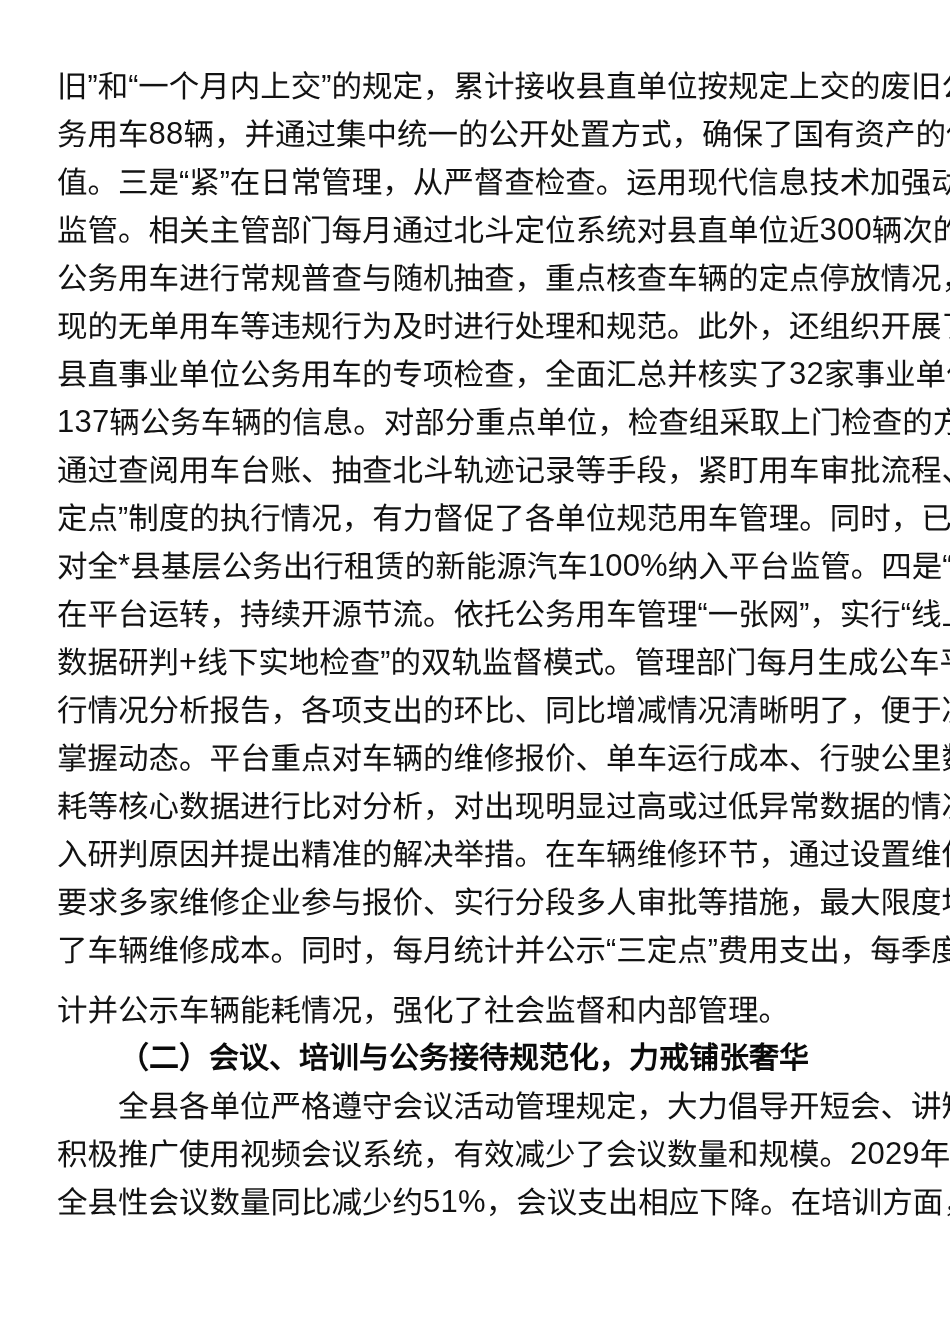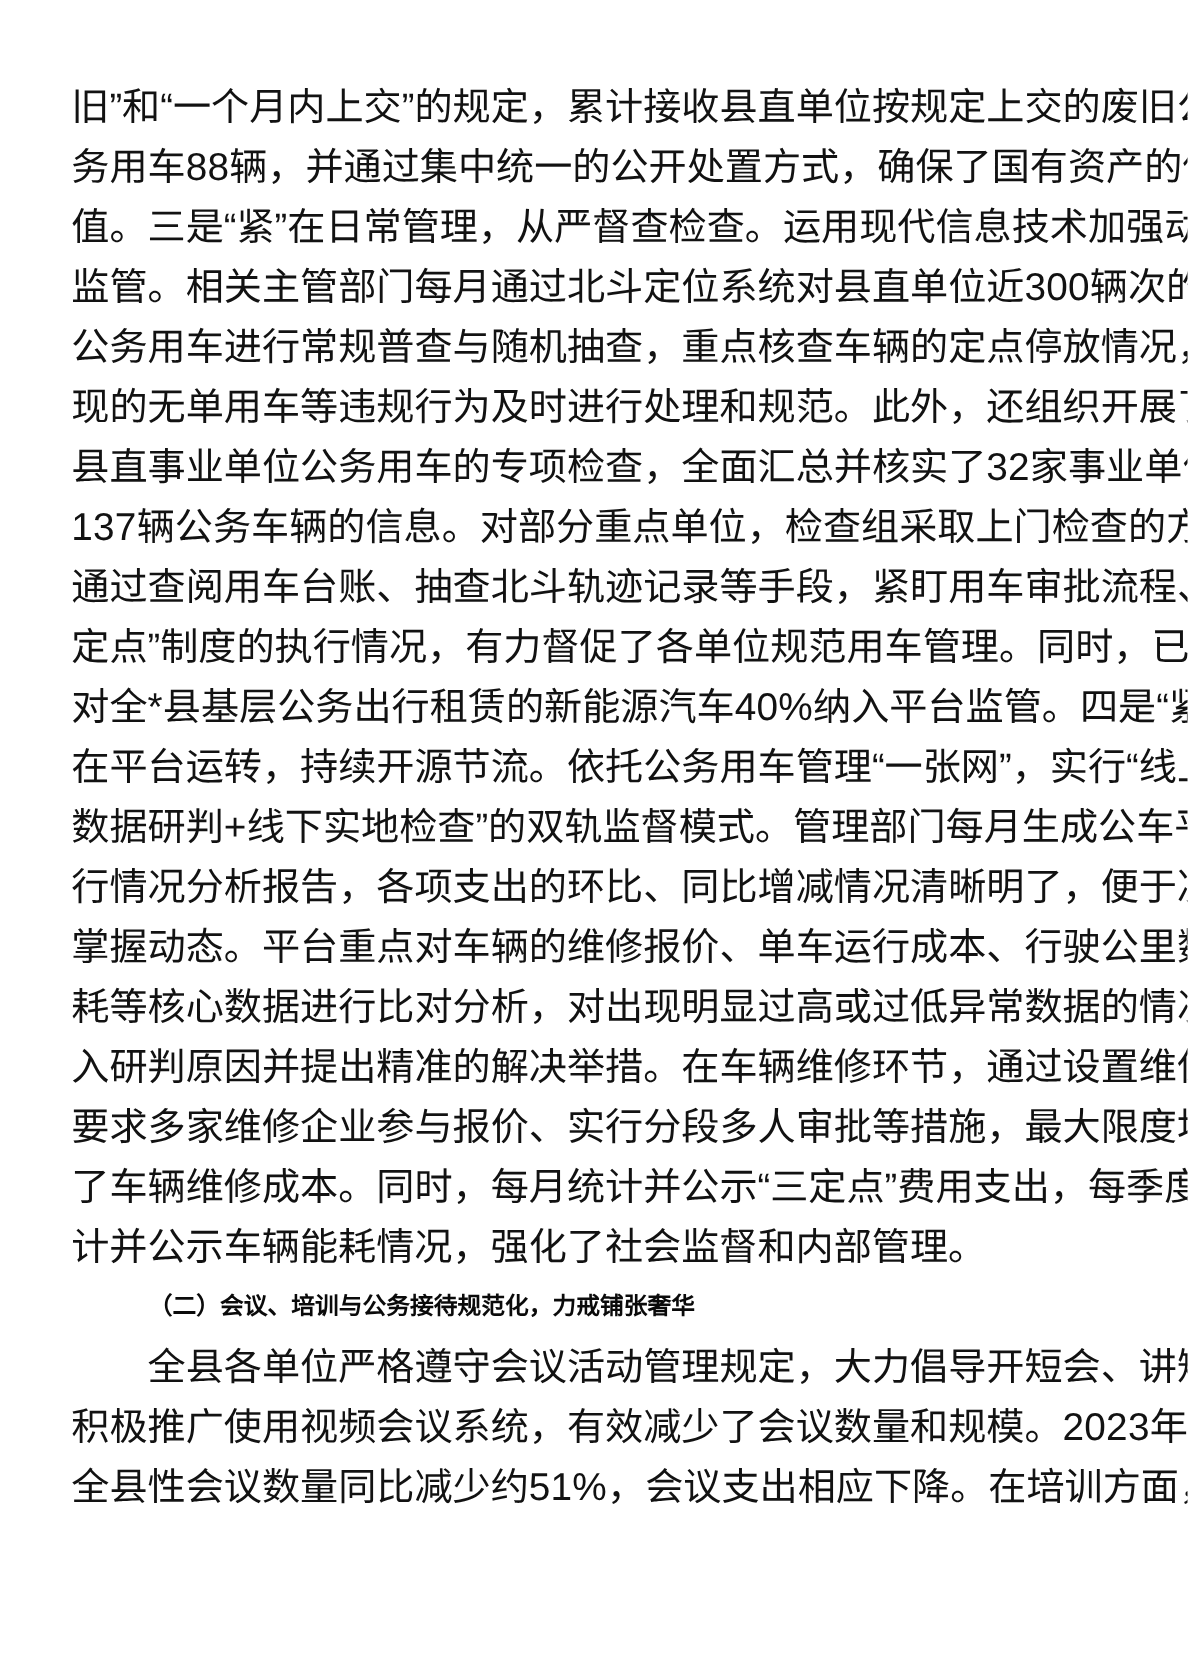--- a/index.html
+++ b/index.html
@@ -51,40 +51,40 @@
     justify-content: space-between;
     white-space: nowrap;
   }
   .doc-line.justify > span {
     display: inline-block;
   }
 
   
   .doc-line.flush {
     text-align: left;
+    margin-top: 12px;
   }
 
   .doc-line .lat {
     font-family: "Liberation Sans", "DejaVu Sans", sans-serif;
     font-size: 31px;
     letter-spacing: 0.2px;
   }
 
   .heading {
     display: block;
     width: 825px;
     height: 48px;
     line-height: 48px;
-    font-size: 19px;
+    font-size: 30px;
     font-weight: 700;
     padding-left: 62px;
     box-sizing: border-box;
     white-space: nowrap;
     color: #0a0a0a;
-    font-family: Liberation Mono, monospace;
   }
 
   .indent2 { padding-left: 61px; box-sizing: border-box; }
 </style>
 </head>
 <body>
 
 <div class="page">
   <div class="content">
 
@@ -444,21 +444,21 @@
           <span>出</span>
           <span>行</span>
           <span>租</span>
           <span>赁</span>
           <span>的</span>
           <span>新</span>
           <span>能</span>
           <span>源</span>
           <span>汽</span>
           <span>车</span>
-          <span class="lat">40%</span>
+          <span class="lat">100%</span>
           <span>纳</span>
           <span>入</span>
           <span>平</span>
           <span>台</span>
           <span>监</span>
           <span>管</span>
           <span>。</span>
           <span>四</span>
           <span>是</span>
           <span>“</span>
@@ -802,21 +802,21 @@
           <span>少</span>
           <span>了</span>
           <span>会</span>
           <span>议</span>
           <span>数</span>
           <span>量</span>
           <span>和</span>
           <span>规</span>
           <span>模</span>
           <span>。</span>
-          <span class="lat">2023</span>
+          <span class="lat">2029</span>
           <span>年</span>
           <span>以</span>
         </div>
 
       <div class="doc-line justify">
 
       <span>全</span>
           <span>县</span>
           <span>性</span>
           <span>会</span>

